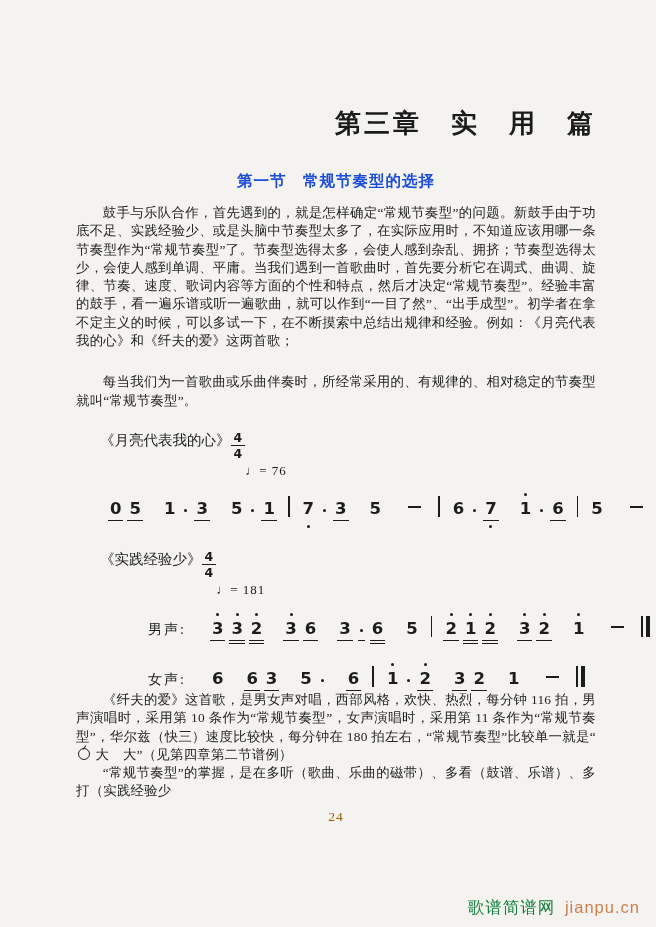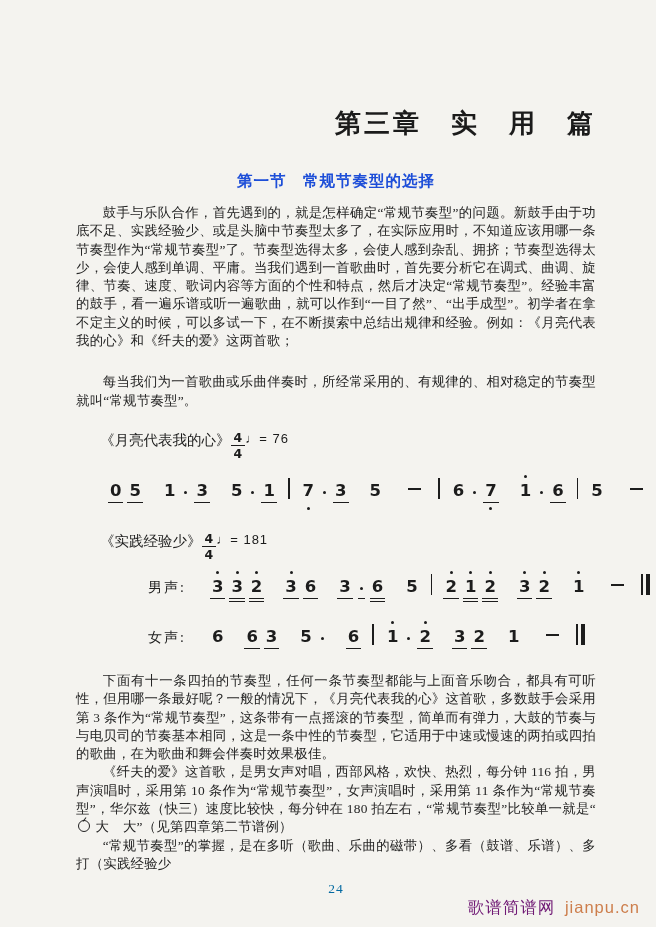--- a/index.html
+++ b/index.html
@@ -31,27 +31,27 @@
 
   
   .score-head{display:flex;align-items:flex-start;}
   .sh1{margin:21px 0 0 24px;}
   .sh2{margin:29px 0 0 24px;}
   .score-title{font-size:14.5px;color:#1d1d1d;}
   .timesig{display:inline-flex;flex-direction:column;align-items:center;
     font-family:"DejaVu Sans",sans-serif;font-size:12.5px;font-weight:700;line-height:1.08;color:#1b1b1b;}
   .tsn{border-bottom:1.3px solid #1b1b1b;padding:0 3px 1px;}
   .tsd{padding-top:1px;}
-  .tempo{font-family:Liberation Sans, sans-serif;font-size:13px;color:#1b1b1b;letter-spacing:1px;}
+  .tempo{font-family:Liberation Serif, serif;font-size:13px;color:#1b1b1b;letter-spacing:1px;margin-top:32px;}
 
   
   .jianpu{white-space:nowrap;padding-top:9px;}
   .j1{margin:8px 0 0 30px;}
   .voice-row{margin-left:72px;white-space:nowrap;}
-  .vr1{margin-top:12px;}
+  .vr1{margin-top:18px;}
   .vr2{margin-top:25px;}
   .voice-label{font-size:14px;letter-spacing:2px;margin-right:22px;color:#1d1d1d;}
   .nt{position:relative;display:inline-block;min-width:11px;text-align:center;
     font-family:"DejaVu Sans",sans-serif;font-size:16.5px;font-weight:600;color:#1c1c1c;
     line-height:19px;margin:0 2px;padding:0 2px 2px;}
   .nt.u1,.nt.u2,.ddot.u1{border-bottom:1.6px solid #1c1c1c;}
   .nt.u2::after{content:'';position:absolute;left:0;right:0;bottom:-4px;border-bottom:1.6px solid #1c1c1c;}
   .dhi,.dlo,.dpt{display:inline-block;width:3px;height:3px;border-radius:50%;background:#1c1c1c;}
   .dhi{position:absolute;top:-6px;left:50%;margin-left:-1.5px;}
   .dlo{position:absolute;bottom:-8px;left:50%;margin-left:-1.5px;}
@@ -64,24 +64,24 @@
   .fthick{width:4.5px;height:21px;background:#1c1c1c;}
   .spc{display:inline-block;width:15px;}
 
   
   .csym{display:inline-block;width:10px;height:10px;border:1.3px solid #222;border-radius:50%;
     position:relative;vertical-align:-1px;margin:0 2px;}
   .csym::before{content:'';position:absolute;top:-4px;left:5px;width:1.3px;height:5px;background:#222;
     transform:rotate(38deg);}
   .useg{border-bottom:1.3px solid #222;padding-bottom:1px;}
 
-  .pagenum{margin-top:8px;text-align:center;font-size:13.5px;color:#0369a1;letter-spacing:1px;}
+  .pagenum{margin-top:8px;text-align:center;font-size:13.5px;color:#a16207;letter-spacing:1px;}
   .watermark{position:absolute;right:16px;bottom:8px;font-family:"Liberation Sans","DejaVu Sans",sans-serif;
     font-size:16.5px;letter-spacing:1px;}
-  .wm-name{color:#701a75;}
+  .wm-name{color:#15803d;}
   .wm-url{color:#cd7e4c;margin-left:4px;}
 </style>
 </head>
 <body>
 
 <div class="page">
 
   <h1 class="chapter">第三章　实　用　篇</h1>
 
   <h2 class="section">第一节　常规节奏型的选择</h2>
@@ -115,21 +115,20 @@
         </span></span>
   </div>
 
   <div class="voice-row vr2">
     <span class="voice-label">女声:</span><span class="jianpu"><span class="nt u0"><span class="ntx">6</span></span><span class="spc"></span><span class="nt u1"><span class="ntx">6</span></span><span class="nt u1"><span class="ntx">3</span></span><span class="spc"></span><span class="nt u0"><span class="ntx">5</span></span><span class="ddot"><i class="dpt"></i></span><span class="spc"></span><span class="nt u1"><span class="ntx">6</span></span><span class="barln"></span><span class="nt u0"><span class="ntx">1</span><i class="dhi"></i></span><span class="ddot"><i class="dpt"></i></span><span class="nt u1"><span class="ntx">2</span><i class="dhi"></i></span><span class="spc"></span><span class="nt u1"><span class="ntx">3</span></span><span class="nt u1"><span class="ntx">2</span></span><span class="spc"></span><span class="nt u0"><span class="ntx">1</span></span><span class="spc"></span><span class="dashln"></span><span class="finbar">
           <i class="fthin"></i>
           <i class="fthick"></i>
         </span></span>
   </div>
 
-  <p class="para p3top">下面有十一条四拍的节奏型，任何一条节奏型都能与上面音乐吻合，都具有可听性，但用哪一条最好呢？一般的情况下，《月亮代表我的心》这首歌，多数鼓手会采用第 3 条作为“常规节奏型”，这条带有一点摇滚的节奏型，简单而有弹力，大鼓的节奏与与电贝司的节奏基本相同，这是一条中性的节奏型，它适用于中速或慢速的两拍或四拍的歌曲，在为歌曲和舞会伴奏时效果极佳。</p>
   <p class="para">《纤夫的爱》这首歌，是男女声对唱，西部风格，欢快、热烈，每分钟 116 拍，男声演唱时，采用第 10 条作为“常规节奏型”，女声演唱时，采用第 11 条作为“常规节奏型”，华尔兹（快三）速度比较快，每分钟在 180 拍左右，“常规节奏型”比较单一就是“ <span class="csym"></span> 大　大”（见第四章第二节谱例）</p>
   <p class="para">“常规节奏型”的掌握，是在多听（歌曲、乐曲的磁带）、多看（鼓谱、乐谱）、多打（实践经验少</p>
 
   <div class="pagenum">24</div>
 
   <div class="watermark">
     <span class="wm-name">歌谱简谱网</span>
     <span class="wm-url">jianpu.cn</span>
   </div>
 

